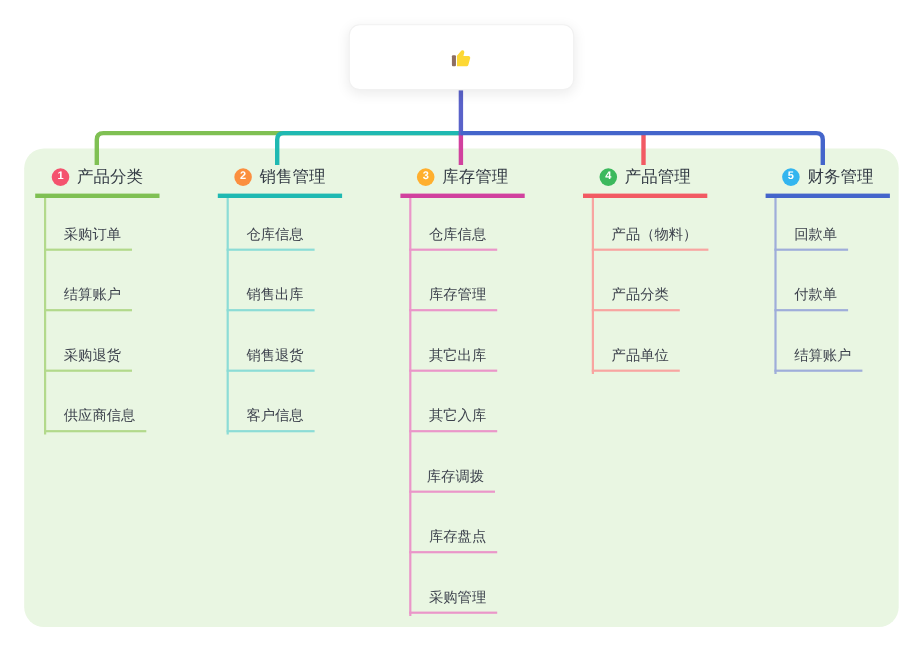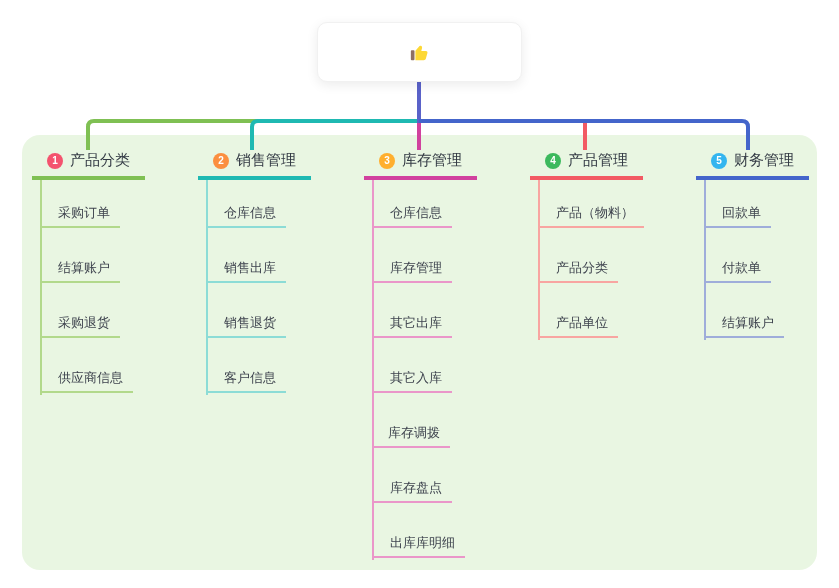--- a/index.html
+++ b/index.html
@@ -84,21 +84,21 @@
         <span class="badge" style="background: rgb(255, 175, 46);">3</span>
         <span class="branch-label">库存管理</span>
       </div>
       <div class="child-vline" style="left: 372px; top: 180px; height: 380px; background: rgb(234, 150, 201);"></div>
       <div class="child-item" style="left: 372px; top: 204px; border-bottom: 2px solid rgb(234, 150, 201);">仓库信息</div>
       <div class="child-item" style="left: 372px; top: 259px; border-bottom: 2px solid rgb(234, 150, 201);">库存管理</div>
       <div class="child-item" style="left: 372px; top: 314px; border-bottom: 2px solid rgb(234, 150, 201);">其它出库</div>
       <div class="child-item" style="left: 372px; top: 369px; border-bottom: 2px solid rgb(234, 150, 201);">其它入库</div>
       <div class="child-item" style="left: 372px; top: 424px; border-bottom: 2px solid rgb(234, 150, 201); padding-left: 16px;">库存调拨</div>
       <div class="child-item" style="left: 372px; top: 479px; border-bottom: 2px solid rgb(234, 150, 201);">库存盘点</div>
-      <div class="child-item" style="left: 372px; top: 534px; border-bottom: 2px solid rgb(234, 150, 201);">出库库明细</div>
+      <div class="child-item" style="left: 372px; top: 534px; border-bottom: 2px solid rgb(234, 150, 201);">采购管理</div>
       <div class="branch-header" style="left: 530px; border-bottom: 4px solid rgb(242, 90, 99);">
         <span class="badge" style="background: rgb(60, 185, 93);">4</span>
         <span class="branch-label">产品管理</span>
       </div>
       <div class="child-vline" style="left: 538px; top: 180px; height: 160px; background: rgb(248, 165, 161);"></div>
       <div class="child-item" style="left: 538px; top: 204px; border-bottom: 2px solid rgb(248, 165, 161);">产品（物料）</div>
       <div class="child-item" style="left: 538px; top: 259px; border-bottom: 2px solid rgb(248, 165, 161);">产品分类</div>
       <div class="child-item" style="left: 538px; top: 314px; border-bottom: 2px solid rgb(248, 165, 161);">产品单位</div>
       <div class="branch-header" style="left: 696px; border-bottom: 4px solid rgb(68, 101, 203);">
         <span class="badge" style="background: rgb(51, 181, 239);">5</span>

